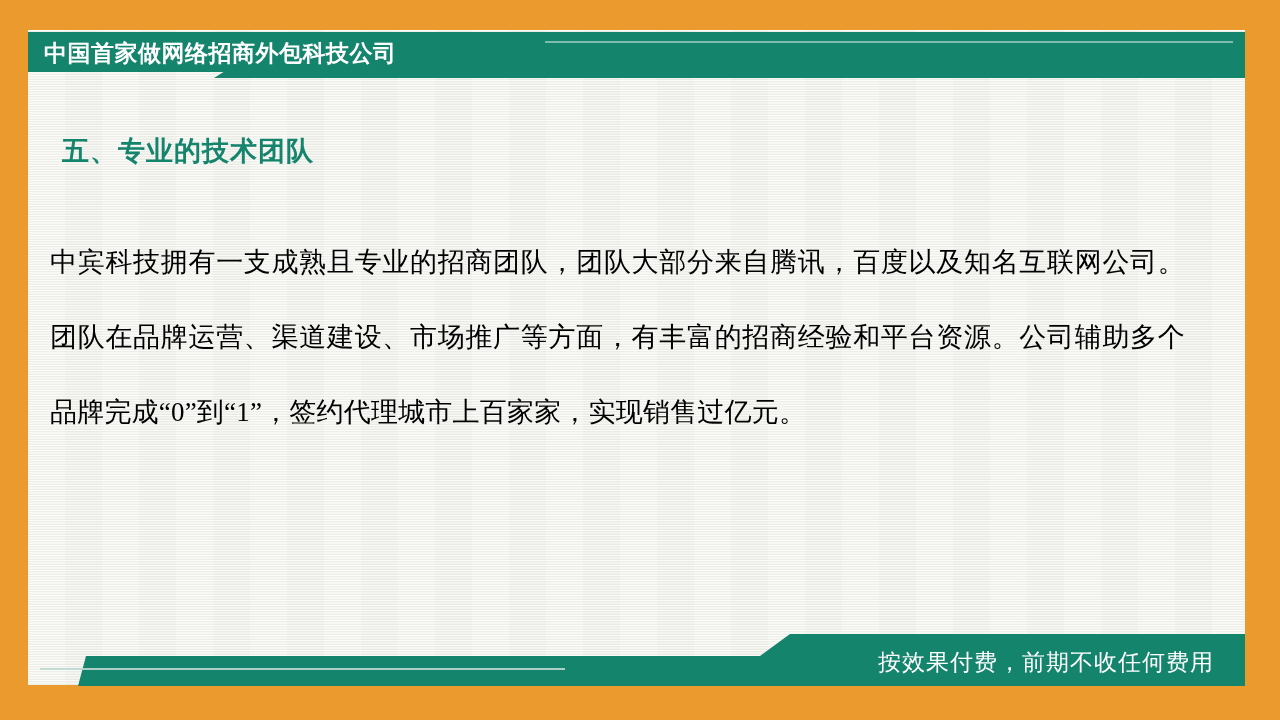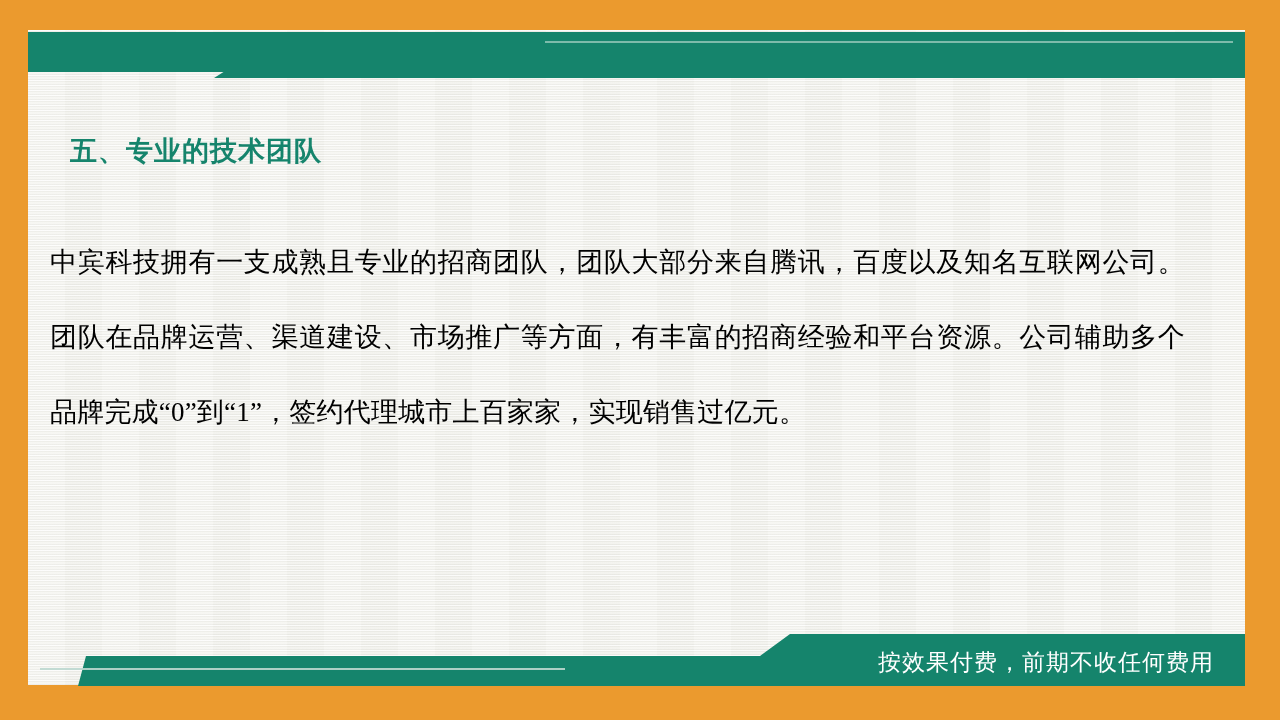--- a/index.html
+++ b/index.html
@@ -77,21 +77,20 @@
     position: absolute;
     left: 62px;
     top: 133px;
     z-index: 4;
     color: #15846c;
     font-size: 27px;
     font-weight: bold;
     letter-spacing: 1px;
     white-space: nowrap;
     font-family: "DejaVu Sans", "Liberation Sans", sans-serif;
-    margin-left: 8px;
   }
 
   
   #body-text {
     position: absolute;
     left: 50px;
     top: 225px;
     width: 1135px;
     z-index: 4;
     color: #000000;
@@ -147,20 +146,21 @@
   <div id="paper"></div>
 
   <div id="header-band">
     <svg width="1280" height="46" viewBox="0 0 1280 46" xmlns="http://www.w3.org/2000/svg">
 
       <polygon points="0,0 1245,0 1245,46 214,46 252,22 480,22 459,40 0,40" fill="#15846c"></polygon>
 
       <rect x="545" y="9" width="688" height="2" fill="#8fc4b6" opacity="0.85"></rect>
     </svg>
   </div>
+  <div id="header-title">中国首家做网络招商外包科技公司</div>
 
   <div id="section-title">五、专业的技术团队</div>
 
   <div id="body-text">中宾科技拥有一支成熟且专业的招商团队，团队大部分来自腾讯，百度以及知名互联网公司。团队在品牌运营、渠道建设、市场推广等方面，有丰富的招商经验和平台资源。公司辅助多个品牌完成“0”到“1”，签约代理城市上百家家，实现销售过亿元。</div>
 
   <div id="footer-band">
     <svg width="1280" height="60" viewBox="0 0 1280 60" xmlns="http://www.w3.org/2000/svg">
       <polygon points="1245,6 1245,58 78,58 86,28 760,28 790,6" fill="#15846c"></polygon>
       <rect x="40" y="40" width="525" height="2" fill="#bcd8d0" opacity="0.9"></rect>
     </svg>

